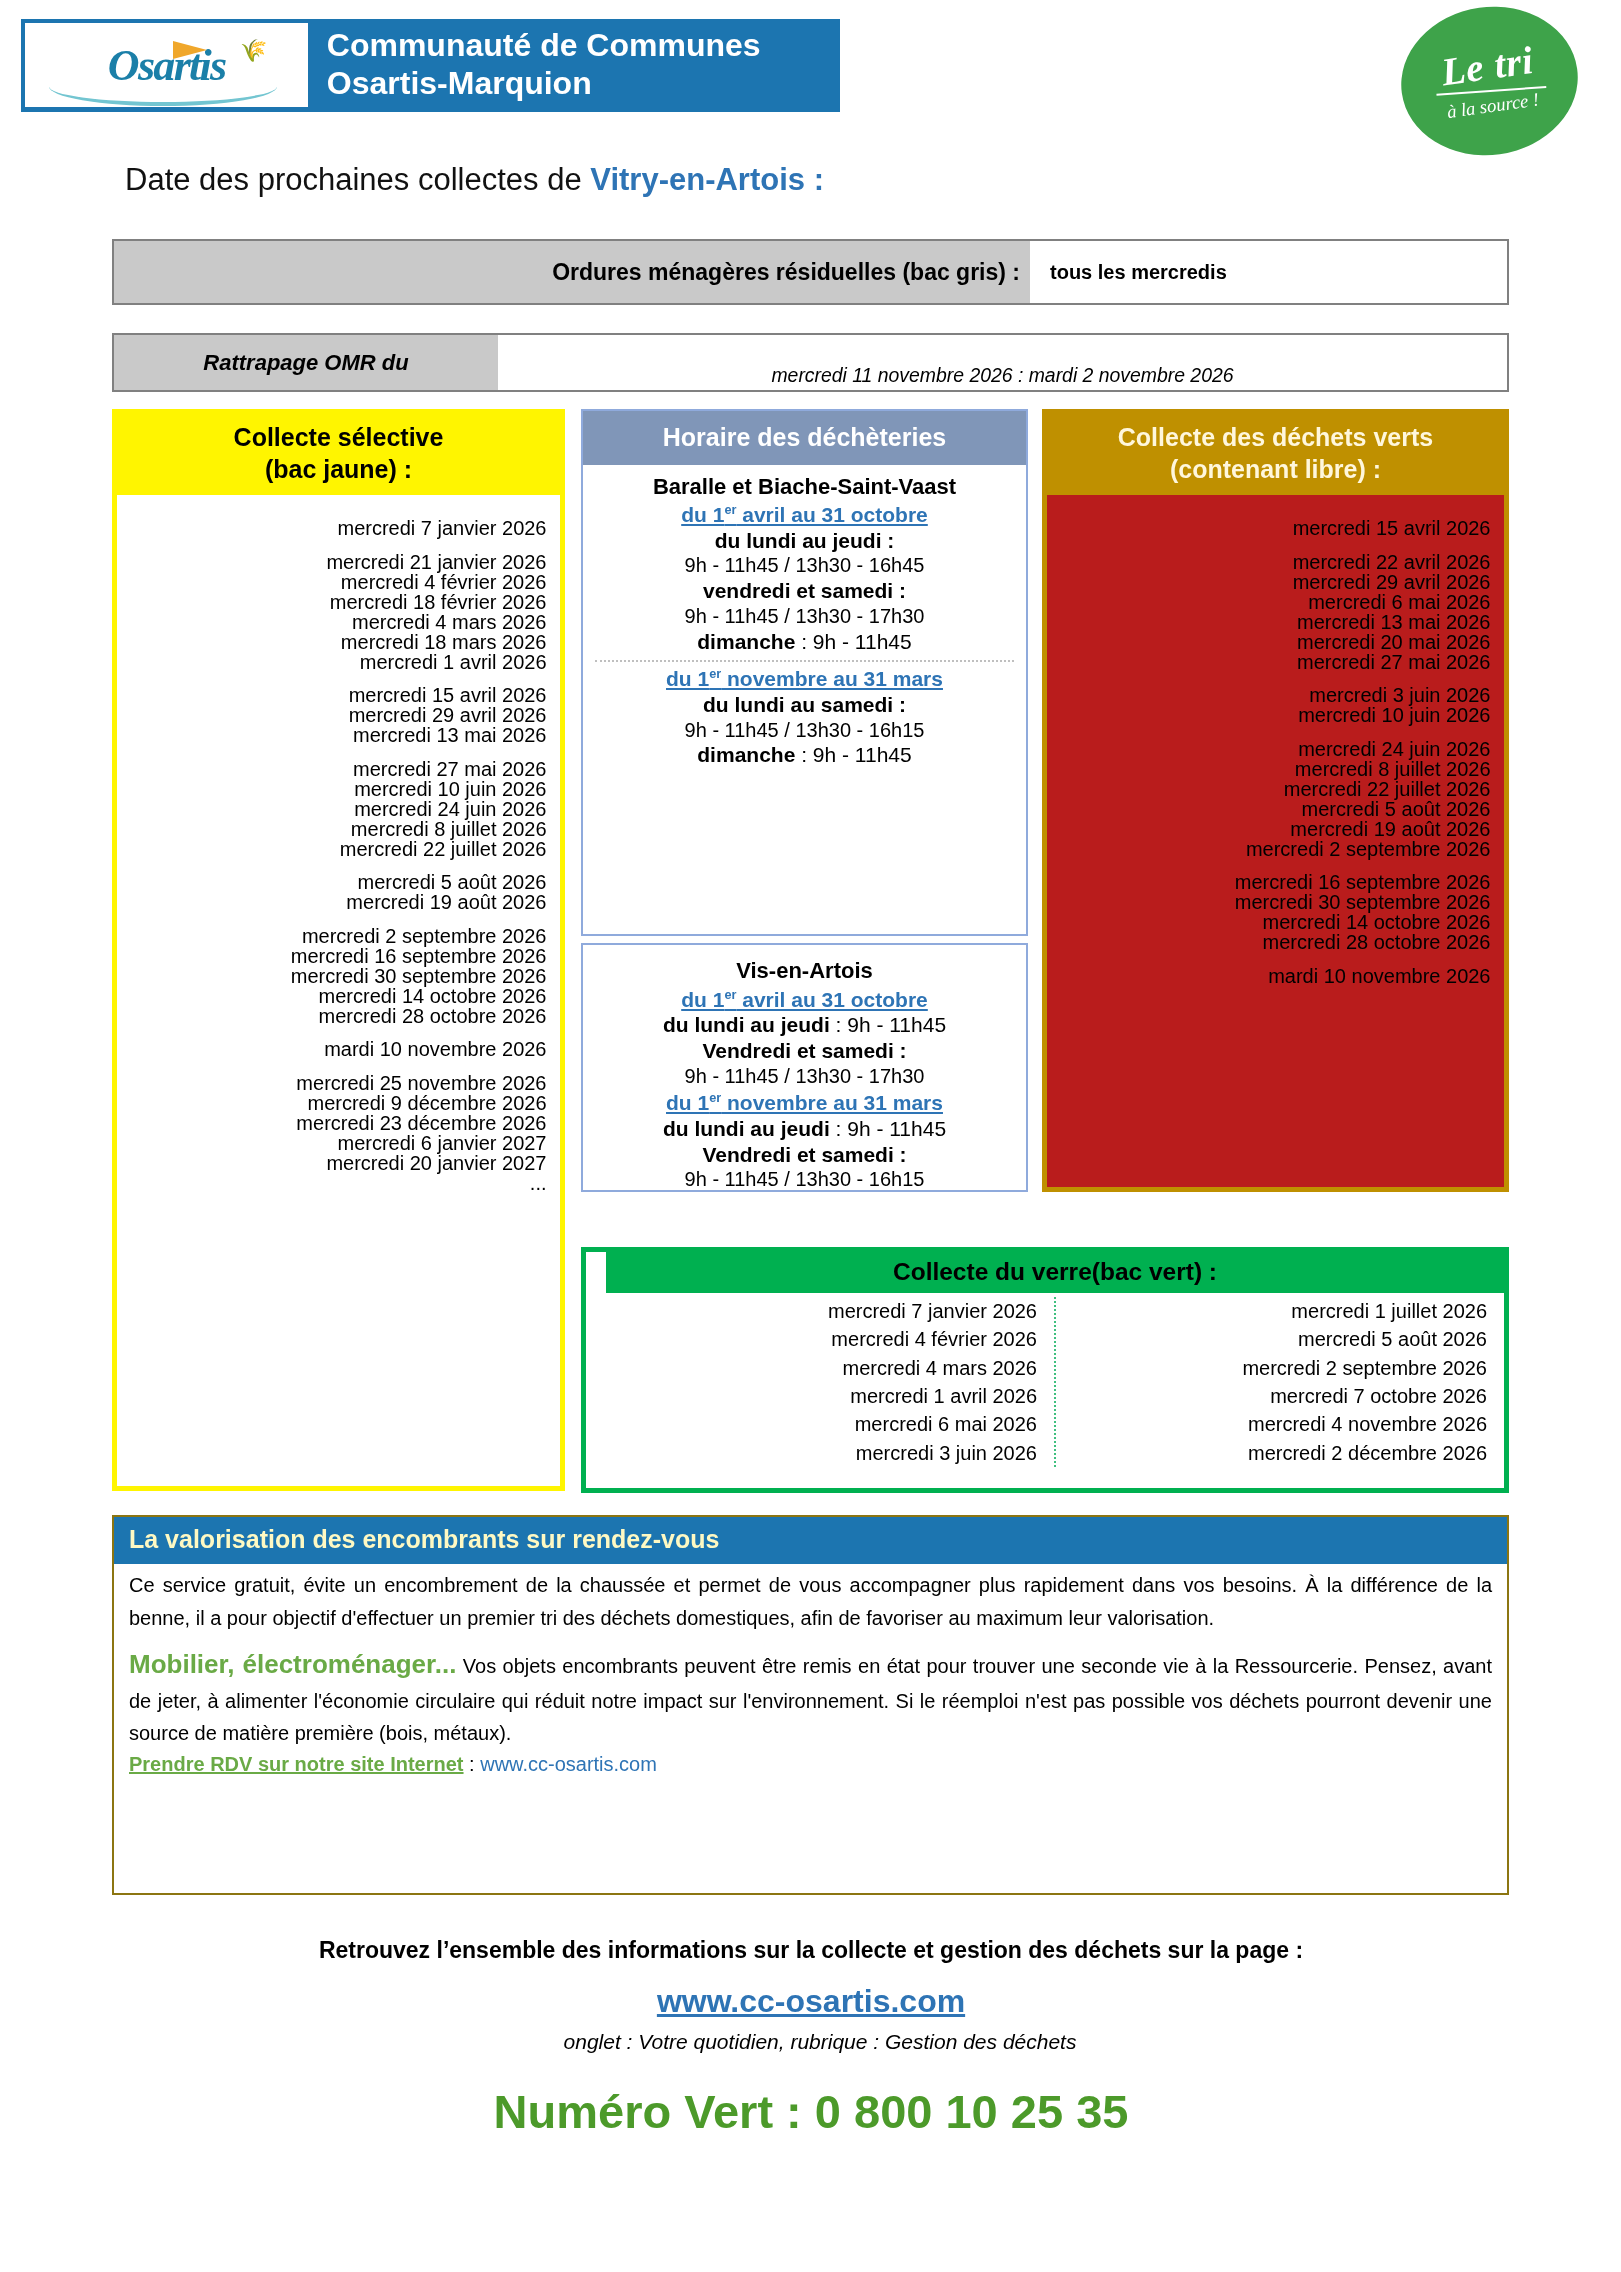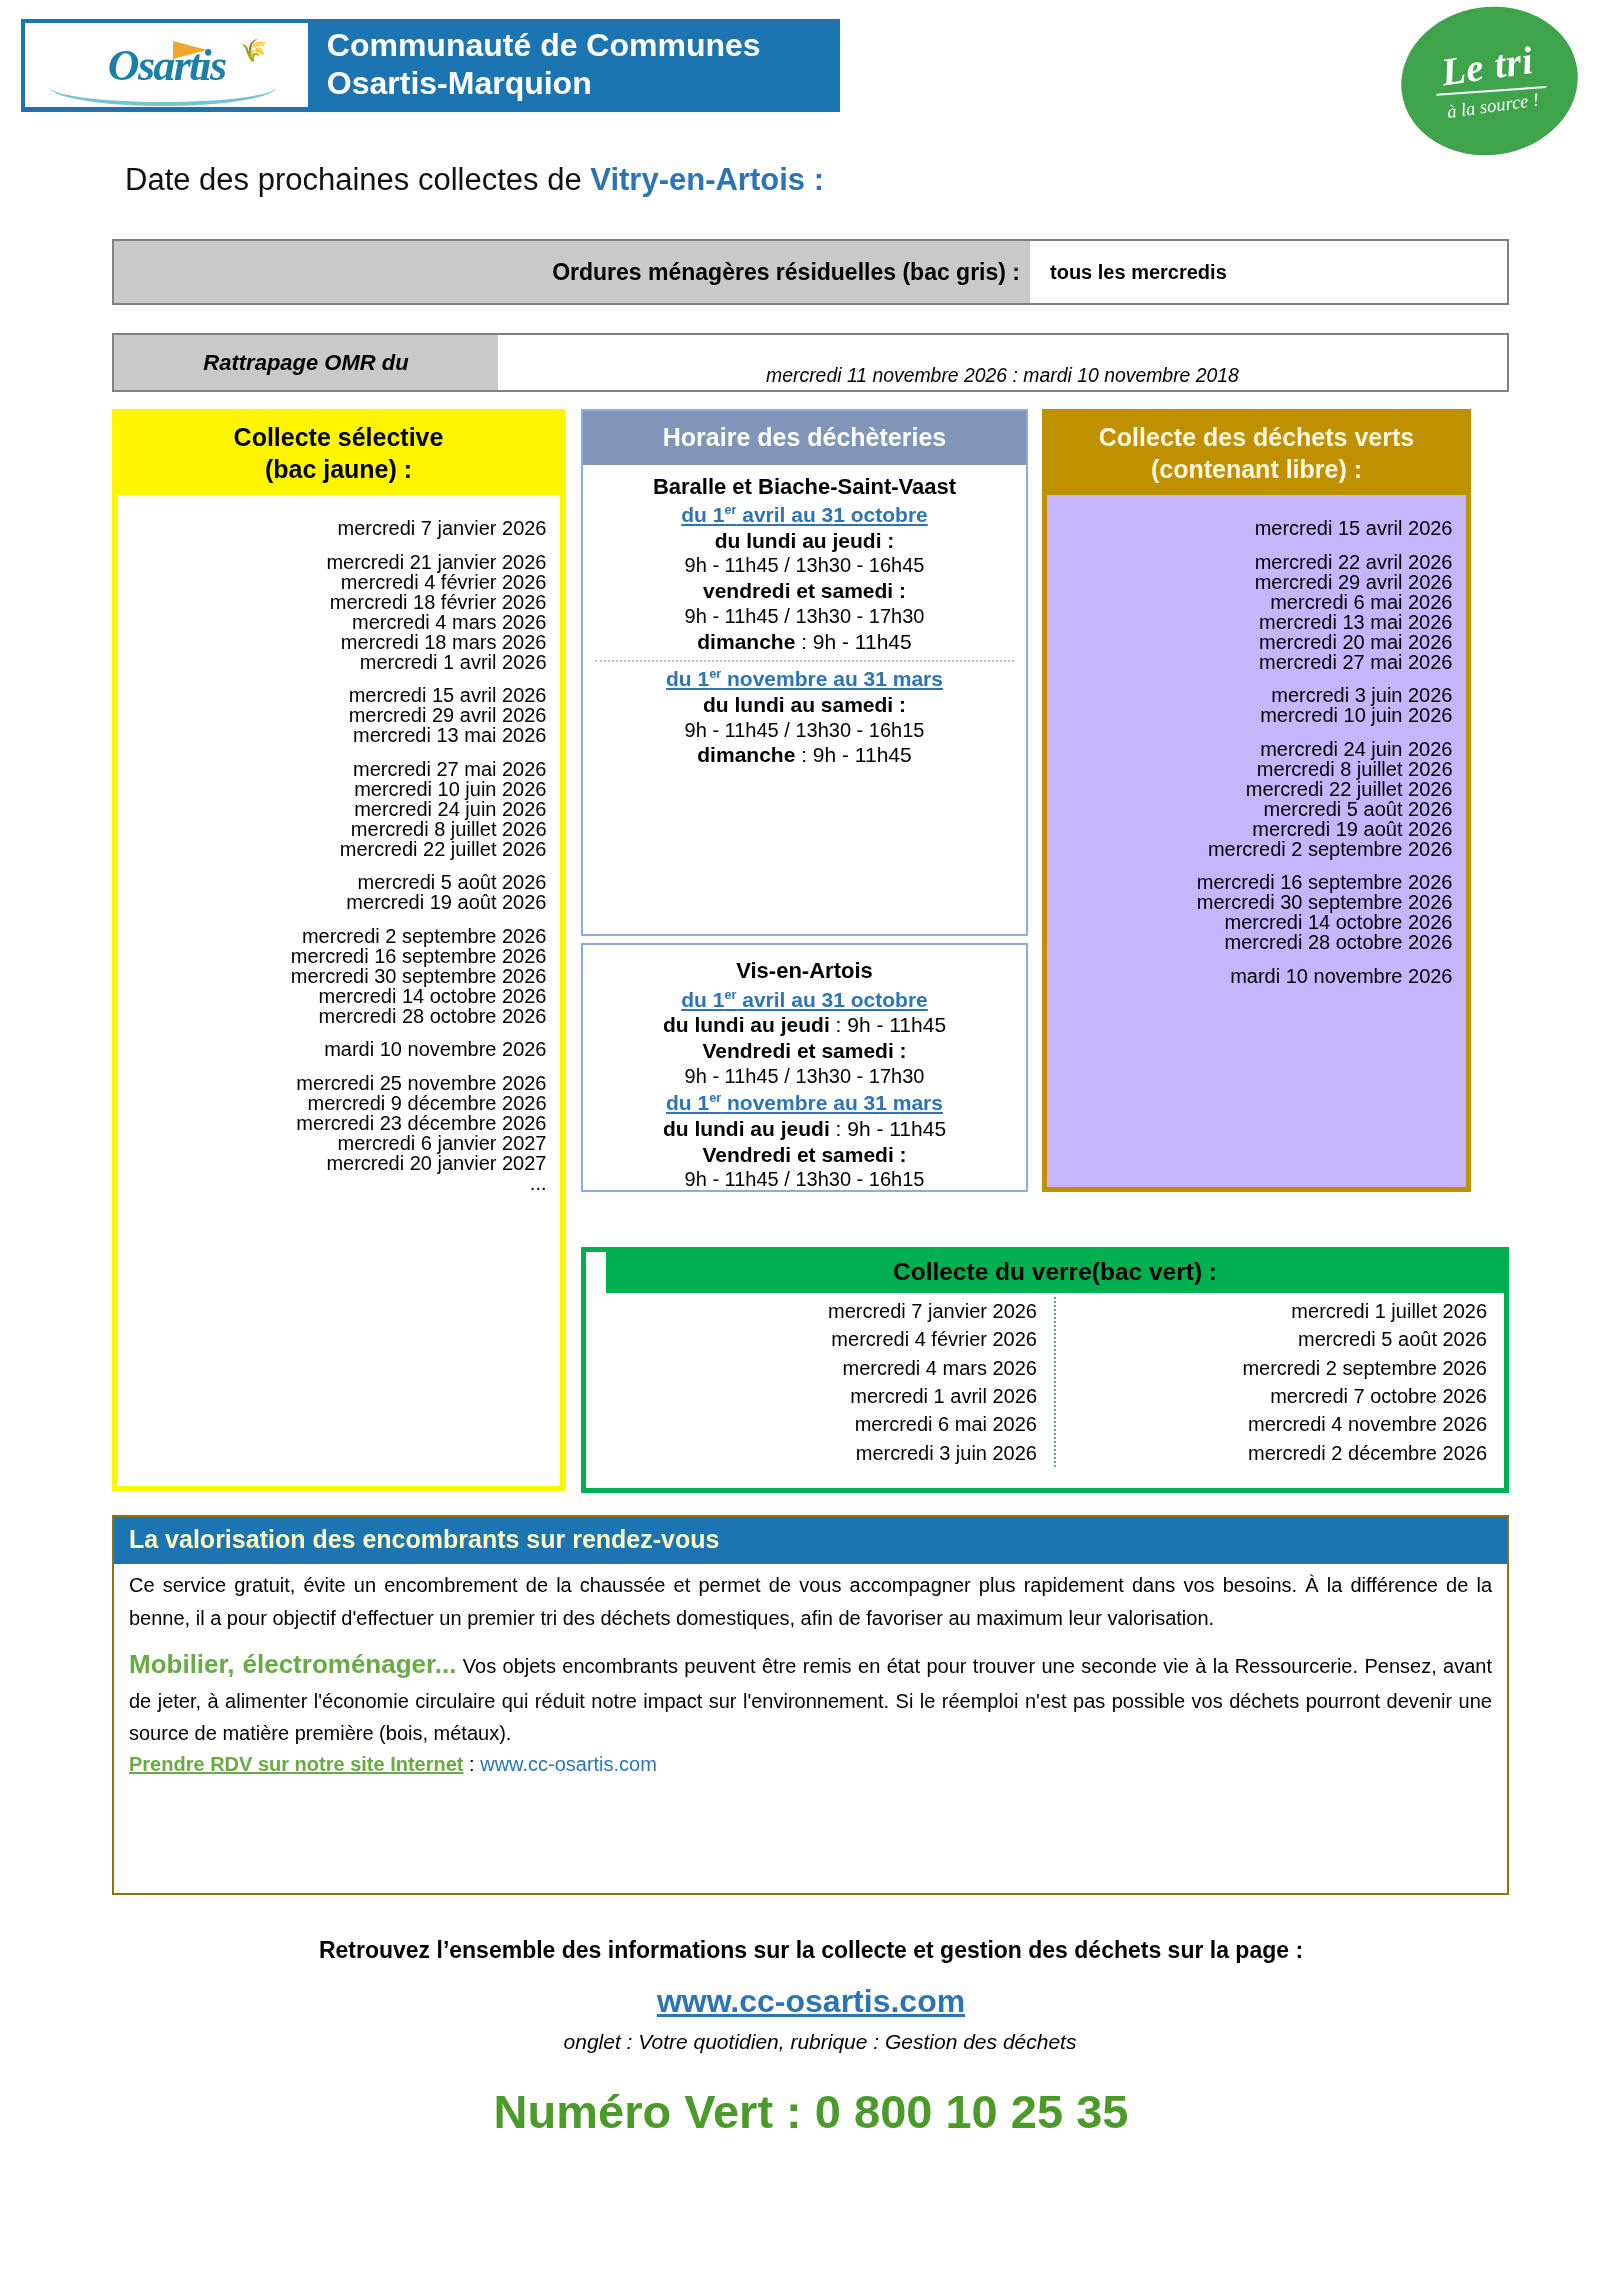--- a/index.html
+++ b/index.html
@@ -129,22 +129,22 @@
     border-top:2.5px dotted #BFBFBF;margin:6.8px 3.4px 5px 3.4px;height:0;
   }
   .mid-box2{
     position:absolute;left:581px;top:943px;width:447px;height:249px;
     border:2.5px solid #8FAADC;background:#ffffff;box-sizing:border-box;
     padding:8.4px 8.4px 0 8.4px;text-align:center;
   }
 
   
   .col-gold{
-    left:1042px;top:409px;width:429px;height:783px;
-    border:5px solid #BF9000;background:#c4b5fd;
+    left:1042px;top:409px;width:467px;height:783px;
+    border:5px solid #BF9000;background:#b91c1c;
   }
   .gold-head{
     background:#BF9000;color:#FFF7DC;text-align:center;
     font-weight:bold;font-size:25px;line-height:1.28;padding:6.8px 8.4px 10px 8.4px;
   }
   .gold-list{padding:3.4px 13.5px 0 0;text-align:right;font-size:20px;line-height:1.0;}
   .gold-list li{list-style:none;}
 
   
   .green-box{
@@ -226,21 +226,21 @@
     <span>Date des prochaines collectes de </span><span class="town">Vitry-en-Artois :</span>
   </div>
 
   <div class="omr-box">
     <div class="omr-left">Ordures ménagères résiduelles (bac gris) :</div>
     <div class="omr-right">tous les mercredis</div>
   </div>
 
   <div class="rat-box">
     <div class="rat-left">Rattrapage OMR du</div>
-    <div class="rat-right">mercredi 11 novembre 2026  :  mardi 10 novembre 2018</div>
+    <div class="rat-right">mercredi 11 novembre 2026  :  mardi 2 novembre 2026</div>
   </div>
 
   <div class="col col-yellow">
     <div class="yellow-head">
       <div>Collecte sélective</div>
       <div>(bac jaune) :</div>
     </div>
     <ul class="yellow-list" id="selective-list">
         <li style="margin-bottom: 13.5px;">mercredi 7 janvier 2026</li>
         <li>mercredi 21 janvier 2026</li>

